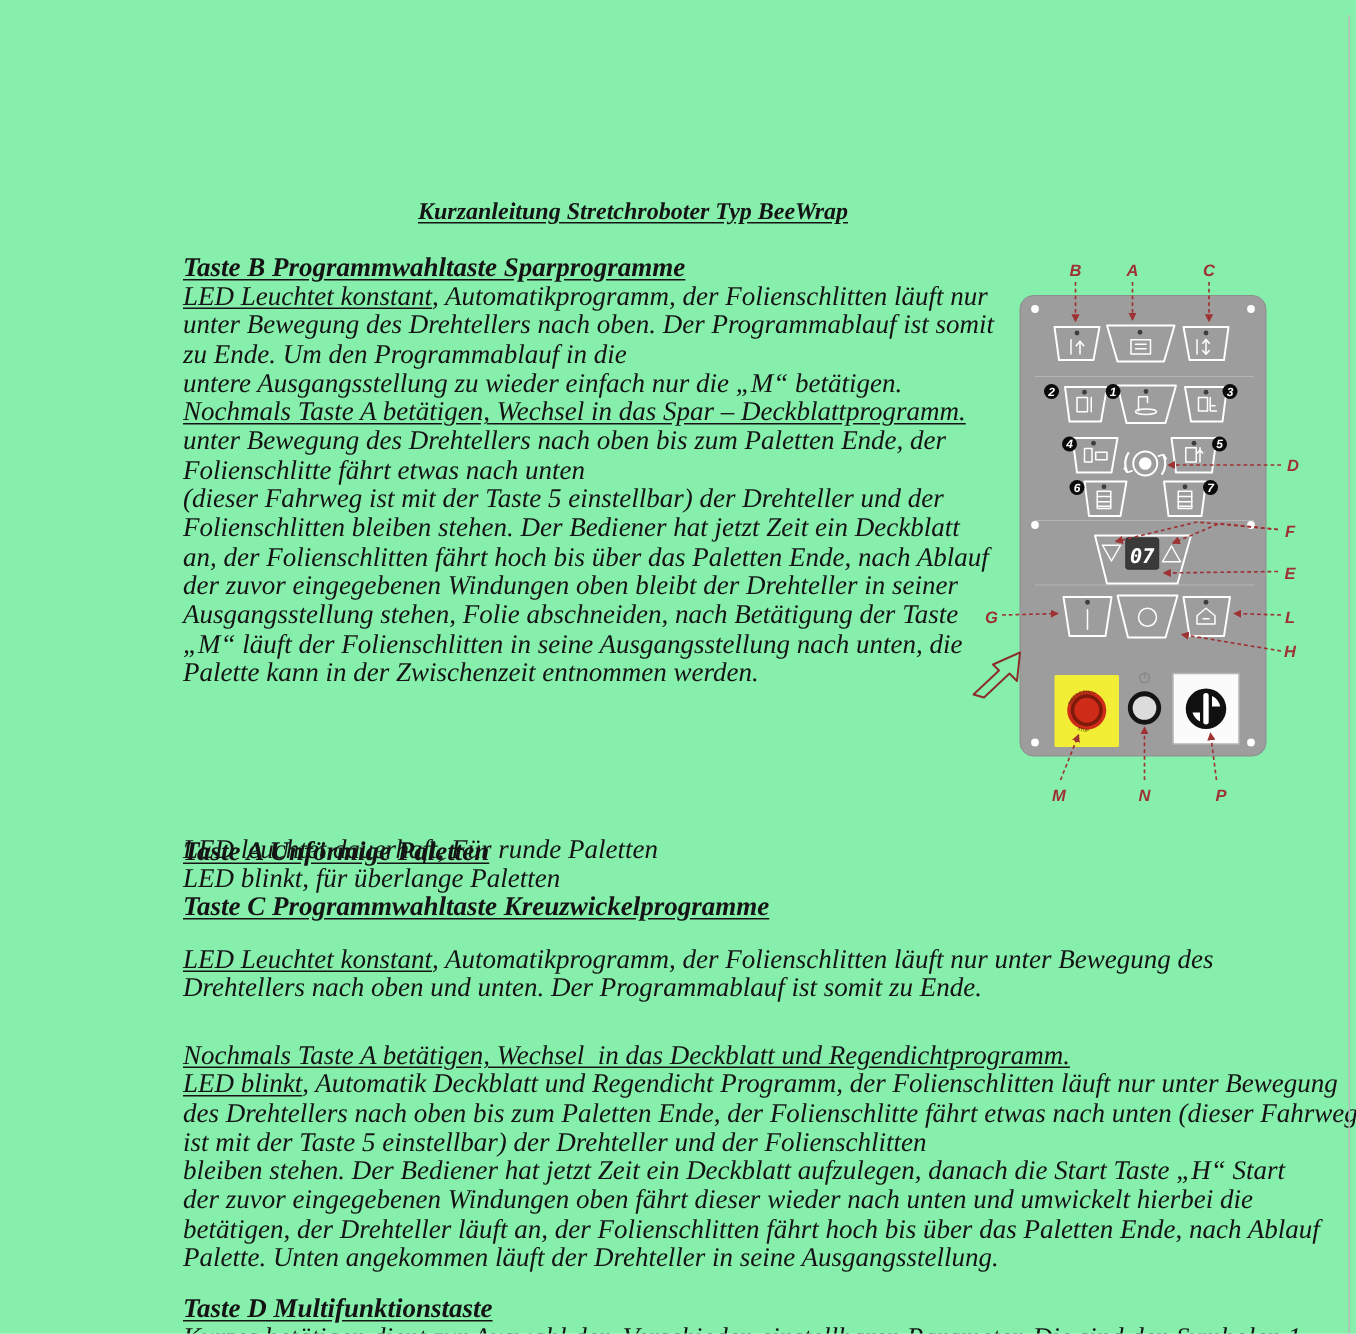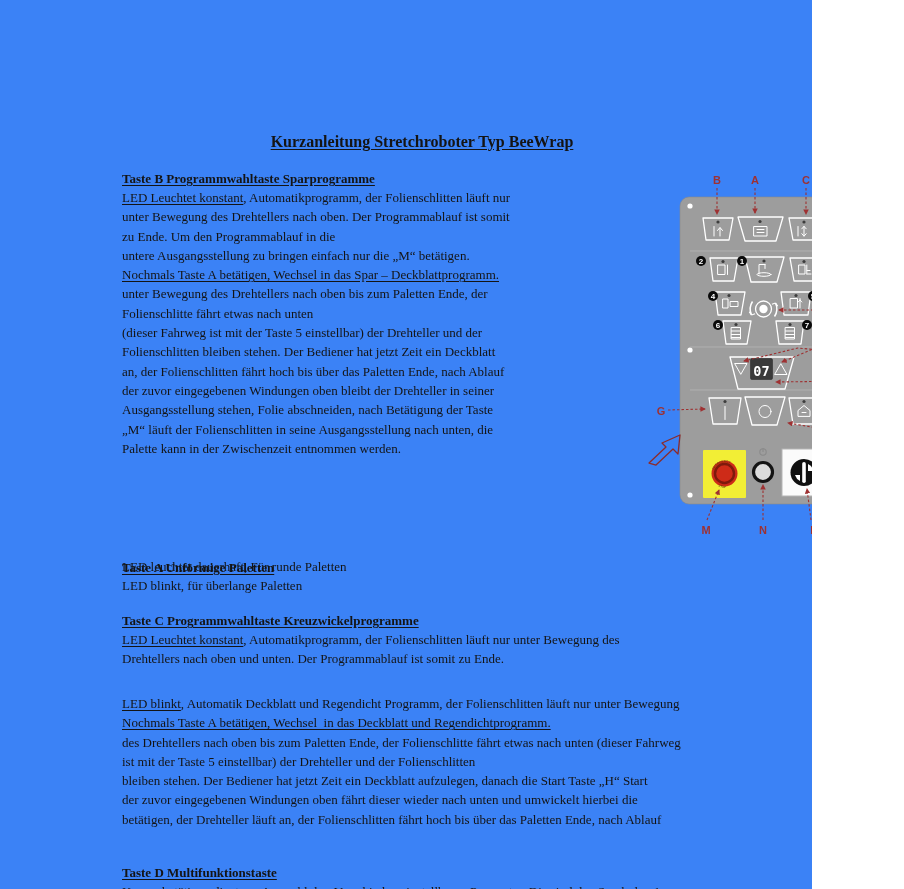--- a/index.html
+++ b/index.html
@@ -1,20 +1,20 @@
 <!DOCTYPE html>
 <html><head>
 <meta charset="utf-8">
 <style>
   html,body{margin:0;padding:0;}
   #page{
-    position:relative;width:812px;height:889px;background:#3b82f6;overflow:hidden;
-    font-family:"Liberation Serif", serif;color:#141414;
+    position:relative;width:904px;height:889px;background:#86efac;overflow:hidden;
+    font-family:"Liberation Serif", serif;color:#141414;font-style:italic;
   }
-  .block{position:absolute;left:122px;font-size:13px;line-height:19.3px;}
+  .block{position:absolute;left:122px;font-size:18px;line-height:19.3px;}
   .block.title{width:600px;text-align:center;font-weight:bold;font-size:16px;
     text-decoration:underline;text-underline-offset:2px;}
   .block.heading{font-weight:bold;text-decoration:underline;text-underline-offset:2px;}
   .line{white-space:pre;height:19.3px;}
   .line span.u{text-decoration:underline;text-underline-offset:2px;}
   #right-edge-line{position:absolute;left:899px;top:10px;bottom:0;width:1px;background:#b9b9b9;}
   #panel-svg{position:absolute;left:648px;top:168px;width:256px;height:380px;}
   .red-label{font-family:"Liberation Sans", sans-serif;font-weight:bold;font-size:11px;fill:#9e3132;}
   .dash{stroke:#9e3132;stroke-width:1.1;fill:none;stroke-dasharray:2.5 2;}
   .btn{fill:none;stroke:#ffffff;stroke-width:1.3;stroke-linejoin:round;}
@@ -29,50 +29,51 @@
 
 <div id="page">
 
   <div id="doc">
       <div class="block title" style="top: 132px;">Kurzanleitung Stretchroboter Typ BeeWrap</div>
       <div class="block heading" style="top: 169px;">Taste B  Programmwahltaste Sparprogramme</div>
       <div class="block para" style="top: 188px;">
         <div class="line"><span class="u">LED Leuchtet konstant</span><span>, Automatikprogramm, der Folienschlitten läuft nur</span></div>
         <div class="line"><span>unter Bewegung des Drehtellers nach oben. Der Programmablauf ist somit</span></div>
         <div class="line"><span>zu Ende. Um den Programmablauf in die</span></div>
-        <div class="line"><span>untere Ausgangsstellung zu bringen einfach nur die „M“ betätigen.</span></div>
+        <div class="line"><span>untere Ausgangsstellung zu wieder einfach nur die „M“ betätigen.</span></div>
         <div class="line"><span class="u">Nochmals Taste A betätigen, Wechsel in das Spar – Deckblattprogramm.</span></div>
         <div class="line"><span>unter Bewegung des Drehtellers nach oben bis zum Paletten Ende, der</span></div>
         <div class="line"><span>Folienschlitte fährt etwas nach unten</span></div>
         <div class="line"><span>(dieser Fahrweg ist mit der Taste 5 einstellbar) der Drehteller und der</span></div>
         <div class="line"><span>Folienschlitten bleiben stehen. Der Bediener hat jetzt Zeit ein Deckblatt</span></div>
         <div class="line"><span>an, der Folienschlitten fährt hoch bis über das Paletten Ende, nach Ablauf</span></div>
         <div class="line"><span>der zuvor eingegebenen Windungen oben bleibt der Drehteller in seiner</span></div>
         <div class="line"><span>Ausgangsstellung stehen, Folie abschneiden, nach Betätigung der Taste</span></div>
         <div class="line"><span>„M“ läuft der Folienschlitten in seine Ausgangsstellung nach unten, die</span></div>
         <div class="line"><span>Palette kann in der Zwischenzeit entnommen werden.</span></div>
       </div>
       <div class="block heading" style="top: 558px;">Taste A Unförmige Paletten</div>
       <div class="block para" style="top: 557px;">
         <div class="line"><span>LED leuchtet dauerhaft, Für runde Paletten</span></div>
         <div class="line"><span>LED blinkt, für überlange Paletten</span></div>
       </div>
-      <div class="block heading" style="top: 611px;">Taste C Programmwahltaste Kreuzwickelprogramme</div>
+      <div class="block heading" style="top: 595px;">Taste C Programmwahltaste Kreuzwickelprogramme</div>
       <div class="block para" style="top: 630px;">
         <div class="line"><span class="u">LED Leuchtet konstant</span><span>, Automatikprogramm, der Folienschlitten läuft nur unter Bewegung des</span></div>
         <div class="line"><span>Drehtellers nach oben und unten. Der Programmablauf ist somit zu Ende.</span></div>
       </div>
       <div class="block para" style="top: 694px;">
+        <div class="line"><span class="u">Nochmals Taste A betätigen, Wechsel  in das Deckblatt und Regendichtprogramm.</span></div>
         <div class="line"><span class="u">LED blinkt</span><span>, Automatik Deckblatt und Regendicht Programm, der Folienschlitten läuft nur unter Bewegung</span></div>
-        <div class="line"><span class="u">Nochmals Taste A betätigen, Wechsel  in das Deckblatt und Regendichtprogramm.</span></div>
         <div class="line"><span>des Drehtellers nach oben bis zum Paletten Ende, der Folienschlitte fährt etwas nach unten (dieser Fahrweg</span></div>
         <div class="line"><span>ist mit der Taste 5 einstellbar) der Drehteller und der Folienschlitten</span></div>
         <div class="line"><span>bleiben stehen. Der Bediener hat jetzt Zeit ein Deckblatt aufzulegen, danach die Start Taste „H“ Start</span></div>
         <div class="line"><span>der zuvor eingegebenen Windungen oben fährt dieser wieder nach unten und umwickelt hierbei die</span></div>
         <div class="line"><span>betätigen, der Drehteller läuft an, der Folienschlitten fährt hoch bis über das Paletten Ende, nach Ablauf</span></div>
+        <div class="line"><span>Palette. Unten angekommen läuft der Drehteller in seine Ausgangsstellung.</span></div>
       </div>
       <div class="block heading" style="top: 863px;">Taste D Multifunktionstaste</div>
       <div class="block para" style="top: 882px;">
         <div class="line"><span>Kurzes betätigen dient zur Auswahl der  Verschieden einstellbaren Parameter, Die sind den Symbolen 1</span></div>
       </div>
     </div>
 
   <svg id="panel-svg" viewBox="0 0 256 380">
     <defs>
       <marker id="ah" viewBox="0 0 6 6" refX="5" refY="3" markerWidth="5" markerHeight="5" orient="auto">

